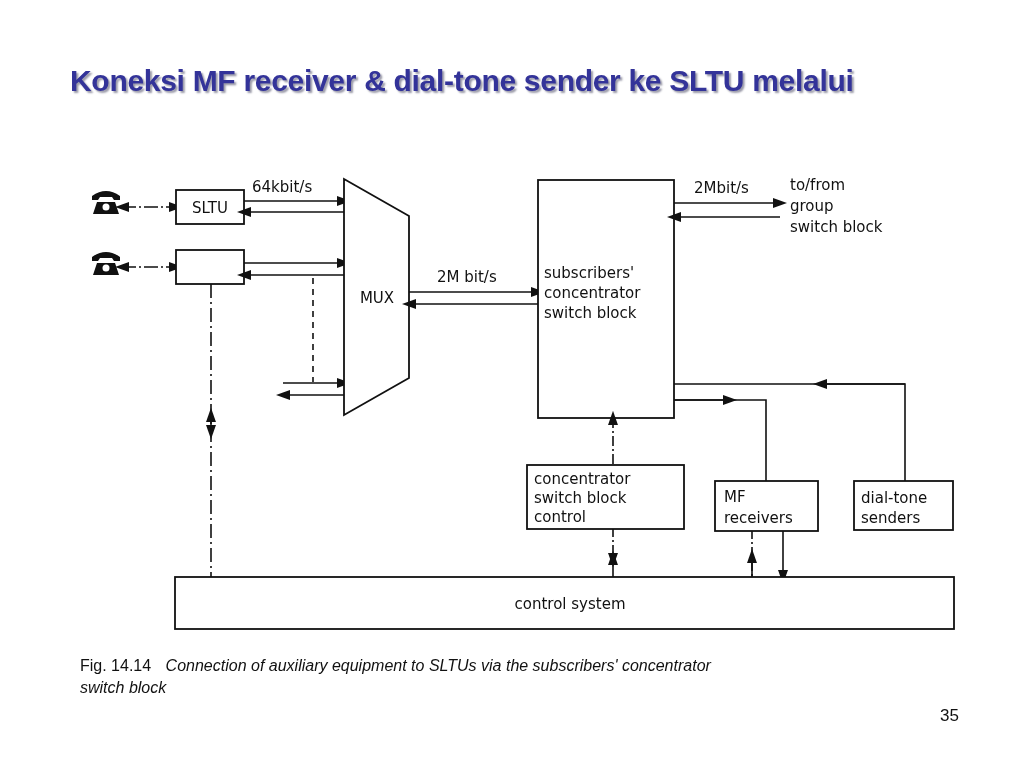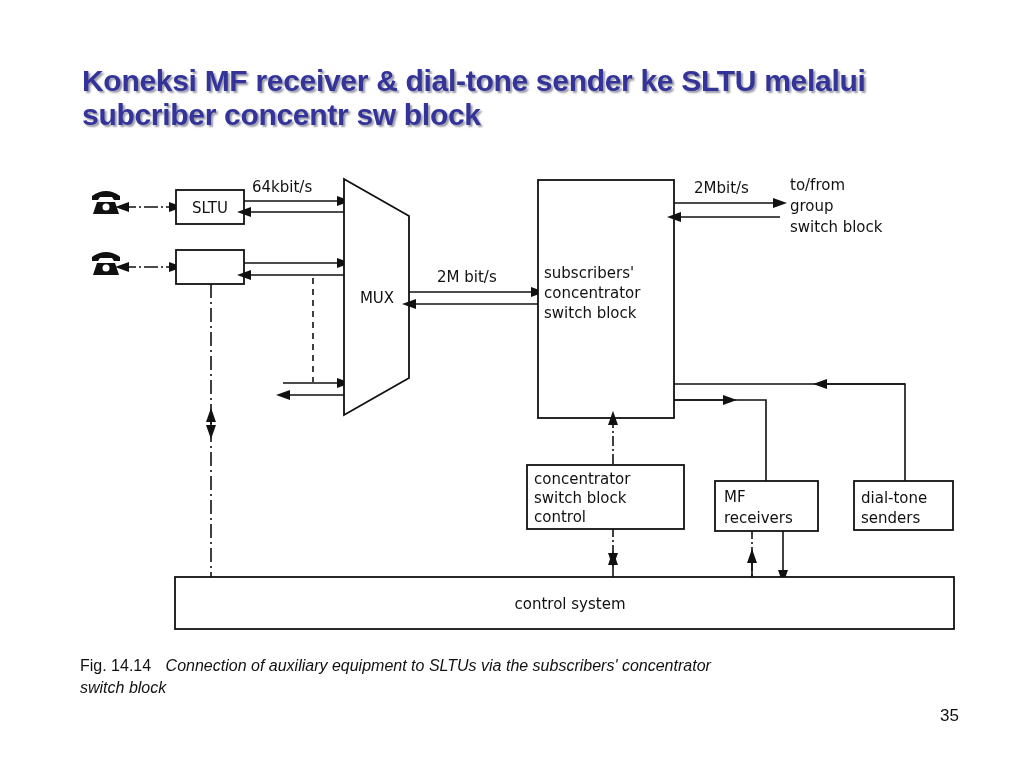--- a/index.html
+++ b/index.html
@@ -1,32 +1,31 @@
 <!DOCTYPE html>
 <html><head>
 <meta charset="utf-8">
 <style>
   html, body { margin:0; padding:0; background:#ffffff; }
   body { width:1024px; height:768px; position:relative; overflow:hidden; font-family:"Liberation Sans", sans-serif; }
   .title { position:absolute; left:70px; top:64px; width:930px; color:#333399; font-weight:bold; font-size:30px; line-height:34px; letter-spacing:-0.3px; text-shadow:2px 2px 2px #9a9aa8; }
-  .title span { display:block;margin-left:12px; }
+  .title span { display:block; }
   svg { position:absolute; left:0; top:0; }
   .lbl { font-family:"DejaVu Sans", sans-serif; font-size:15px; fill:#111; }
   .cap { font-family:"Liberation Sans", sans-serif; font-size:16px; fill:#111; }
   .cap-i { font-style:italic; }
   .pg { position:absolute; left:940px; top:706px; font-size:17px; color:#111; font-family:"Liberation Sans", sans-serif; }
   .ln { stroke:#111; stroke-width:1.6; fill:none; }
   .bx { stroke:#111; stroke-width:1.8; fill:#fff; }
 </style>
 </head>
 <body>
 
 <div class="title">
   <span>Koneksi MF receiver &amp; dial-tone sender ke SLTU melalui</span>
-  <span>subcriber concentr sw block</span>
 </div>
 
 <svg width="1024" height="768" viewBox="0 0 1024 768">
   <defs>
     <marker id="ah" viewBox="0 0 10 10" refX="5" refY="5" markerWidth="9" markerHeight="9" orient="auto-start-reverse">
       <path d="M0,1.5 L10,5 L0,8.5 z" fill="#111"></path>
     </marker>
   </defs>
 
   <g transform="translate(92,190)">

